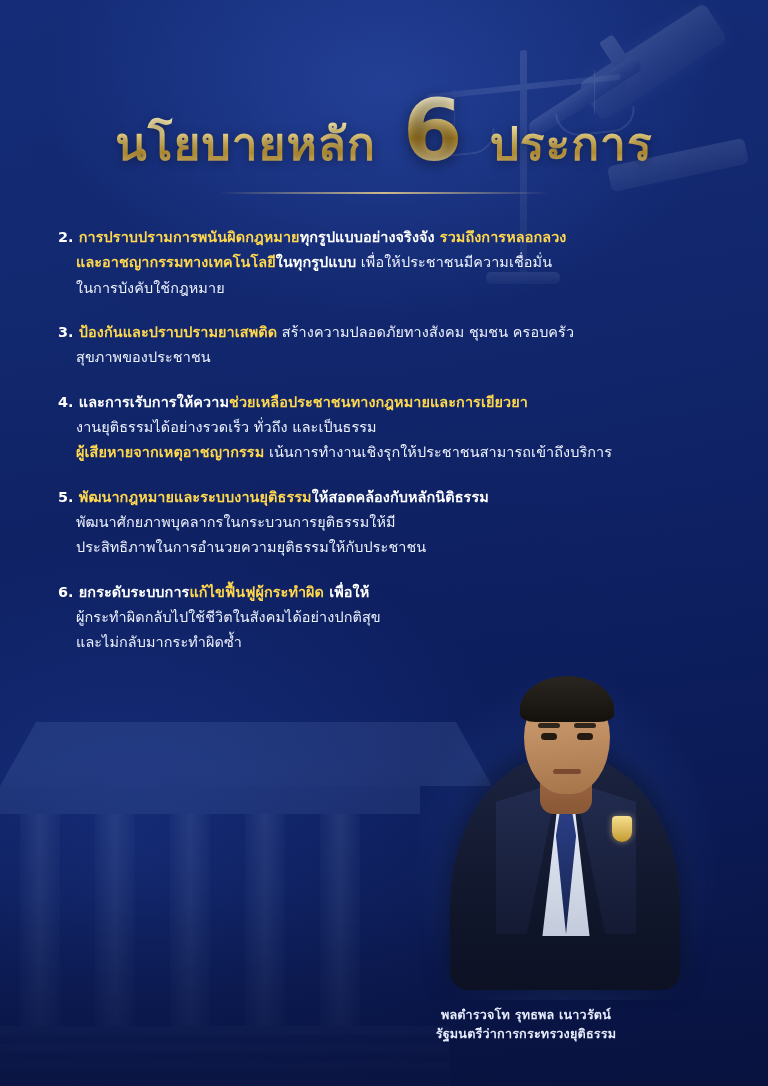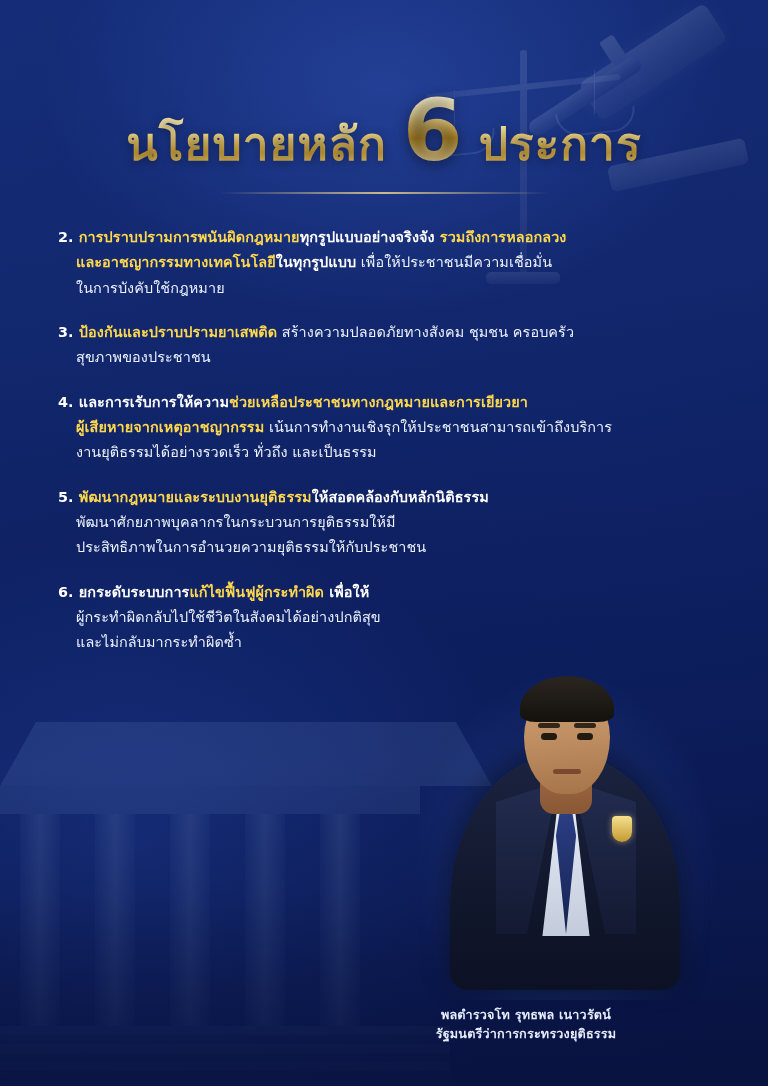--- a/index.html
+++ b/index.html
@@ -188,21 +188,21 @@
     top: 92px;
     left: 0;
     width: 100%;
     text-align: center;
     z-index: 5;
   }
   .heading .line {
     display: inline-flex;
     align-items: baseline;
     justify-content: center;
-    gap: 12px;
+    gap: 23px;
     white-space: nowrap;
   }
   .heading .word {
     font-size: 46px;
     font-weight: bold;
     letter-spacing: 1px;
     background: linear-gradient(180deg, #fff6cf 0%, #f4dd8e 35%, #cfa33a 62%, #f7e6ad 100%);
     -webkit-background-clip: text;
     background-clip: text;
     color: transparent;
@@ -443,22 +443,22 @@
         <p><span class="num">2. </span><span class="hl">การปราบปรามการพนันผิดกฎหมาย</span><span class="wt">ทุกรูปแบบอย่างจริงจัง </span><span class="hl">รวมถึงการหลอกลวง</span></p>
         <p class="indent"><span class="hl">และอาชญากรรมทางเทคโนโลยี</span><span class="wt">ในทุกรูปแบบ</span><span> เพื่อให้ประชาชนมีความเชื่อมั่น</span></p>
         <p class="indent"><span>ในการบังคับใช้กฎหมาย</span></p>
       </div>
       <div class="item">
         <p><span class="num">3. </span><span class="hl">ป้องกันและปราบปรามยาเสพติด</span><span> สร้างความปลอดภัยทางสังคม ชุมชน ครอบครัว</span></p>
         <p class="indent"><span>สุขภาพของประชาชน</span></p>
       </div>
       <div class="item">
         <p><span class="num">4. </span><span class="wt">และการเรับการให้ความ</span><span class="hl">ช่วยเหลือประชาชนทางกฎหมายและการเยียวยา</span></p>
+        <p class="indent"><span>งานยุติธรรมได้อย่างรวดเร็ว ทั่วถึง และเป็นธรรม</span></p>
         <p class="indent"><span class="hl">ผู้เสียหายจากเหตุอาชญากรรม</span><span> เน้นการทำงานเชิงรุกให้ประชาชนสามารถเข้าถึงบริการ</span></p>
-        <p class="indent"><span>งานยุติธรรมได้อย่างรวดเร็ว ทั่วถึง และเป็นธรรม</span></p>
       </div>
       <div class="item">
         <p><span class="num">5. </span><span class="hl">พัฒนากฎหมายและระบบงานยุติธรรม</span><span class="wt">ให้สอดคล้องกับหลักนิติธรรม</span></p>
         <p class="indent"><span>พัฒนาศักยภาพบุคลากรในกระบวนการยุติธรรมให้มี</span></p>
         <p class="indent"><span>ประสิทธิภาพในการอำนวยความยุติธรรมให้กับประชาชน</span></p>
       </div>
       <div class="item">
         <p><span class="num">6. </span><span class="wt">ยกระดับระบบการ</span><span class="hl">แก้ไขฟื้นฟูผู้กระทำผิด</span><span class="wt"> เพื่อให้</span></p>
         <p class="indent"><span>ผู้กระทำผิดกลับไปใช้ชีวิตในสังคมได้อย่างปกติสุข</span></p>
         <p class="indent"><span>และไม่กลับมากระทำผิดซ้ำ</span></p>

